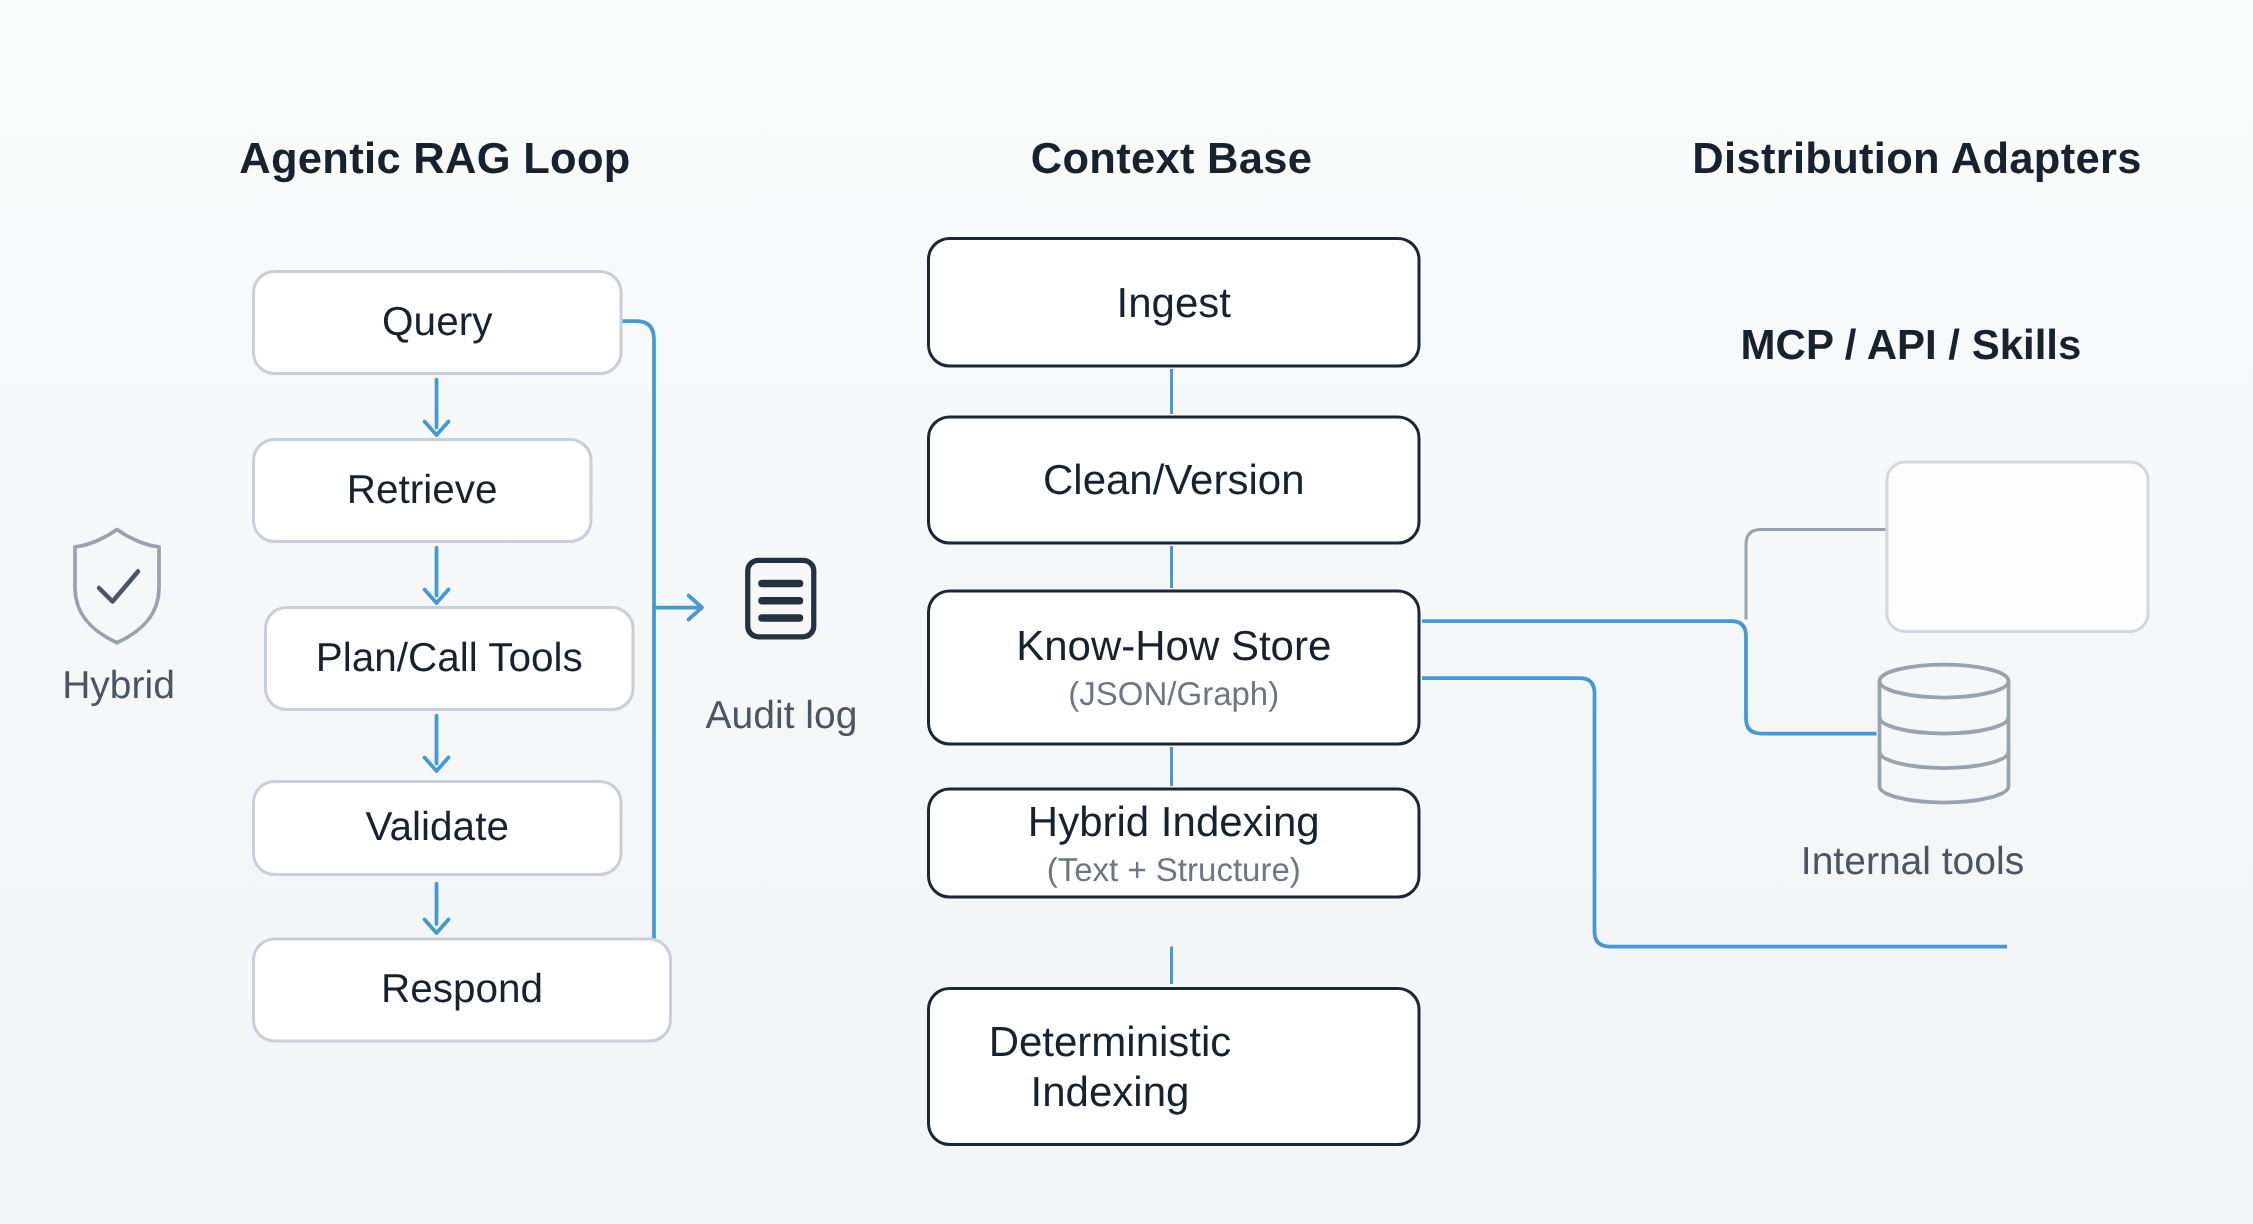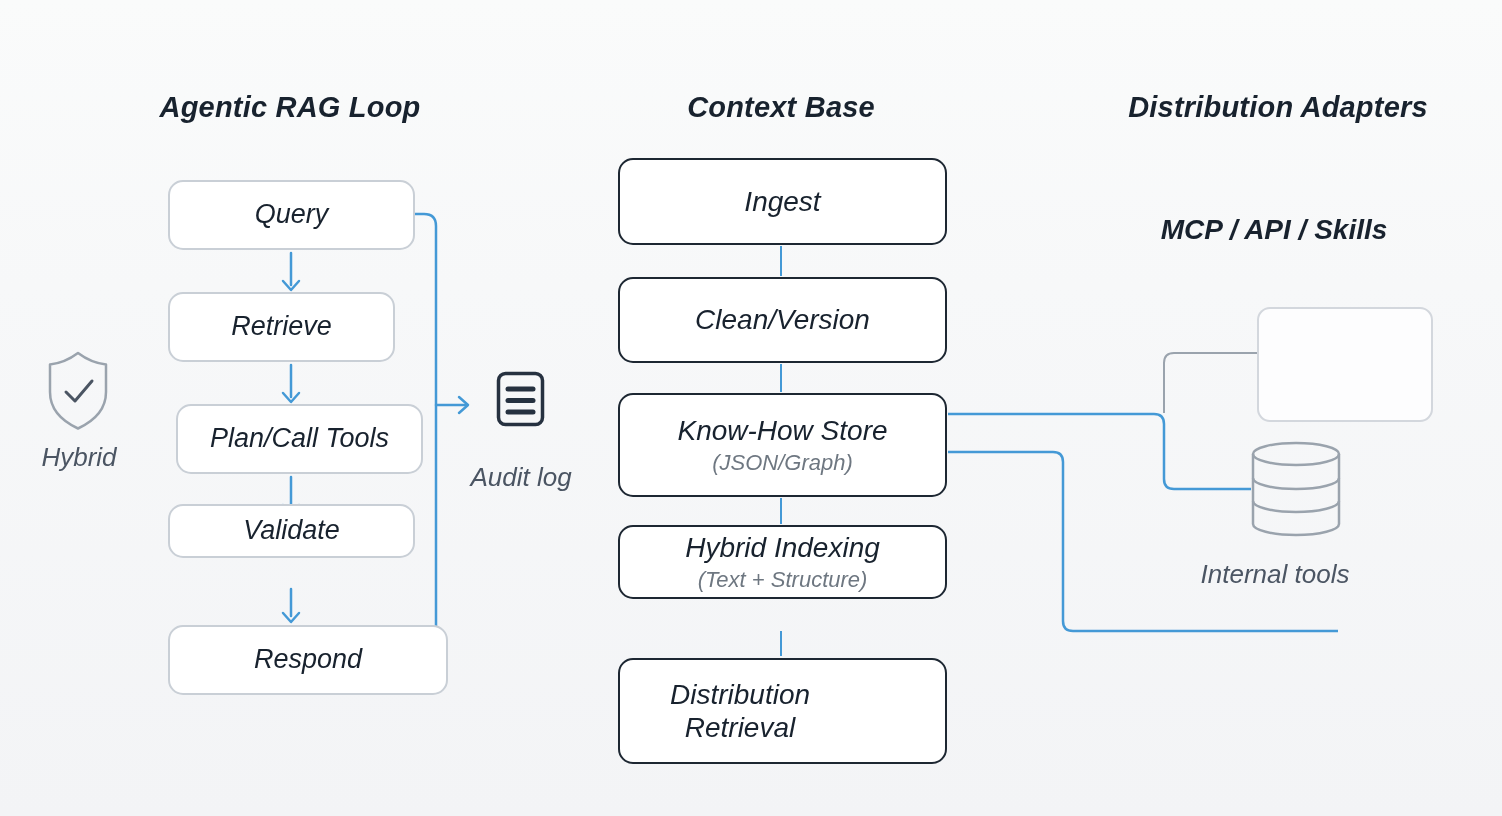--- a/index.html
+++ b/index.html
@@ -17,21 +17,20 @@
   html,body{margin:0;padding:0;}
   body{
     font-family:"Liberation Sans","DejaVu Sans",sans-serif;
     background:var(--background);
   }
   .canvas{
     position:relative;
     width:1502px;height:816px;
     background:linear-gradient(180deg,#fafbfb 0%,var(--background) 35%,#f3f4f6 100%);
     overflow:hidden;
-    font-style:italic;
   }
   .abs{position:absolute;}
   .wires{position:absolute;left:0;top:0;width:1502px;height:816px;}
   .wires path, .wires ellipse, .wires circle, .wires rect, .wires line{fill:none;}
   .blue{stroke:var(--accent-blue);}
   .gray{stroke:var(--line-gray);}
   .dark{stroke:var(--icon-dark);}
   .slate{stroke:var(--text-gray);}
 
   .col-title{
@@ -155,21 +154,21 @@
 
   <div class="abs node node-light" style="left:168px;top:180px;width:247px;height:70px">
     <span class="main">Query</span>
   </div>
   <div class="abs node node-light" style="left:168px;top:292px;width:227px;height:70px">
     <span class="main">Retrieve</span>
   </div>
   <div class="abs node node-light" style="left:176px;top:404px;width:247px;height:70px">
     <span class="main">Plan/Call Tools</span>
   </div>
-  <div class="abs node node-light" style="left:168px;top:504px;width:247px;height:54px">
+  <div class="abs node node-light" style="left:168px;top:520px;width:247px;height:64px">
     <span class="main">Validate</span>
   </div>
   <div class="abs node node-light" style="left:168px;top:625px;width:280px;height:70px">
     <span class="main">Respond</span>
   </div>
 
   <div class="abs node node-dark" style="left:618px;top:158px;width:329px;height:87px">
     <span class="main">Ingest</span>
   </div>
   <div class="abs node node-dark" style="left:618px;top:277px;width:329px;height:86px">
@@ -177,21 +176,21 @@
   </div>
   <div class="abs node node-dark" style="left:618px;top:393px;width:329px;height:104px">
     <span class="main">Know-How Store</span>
     <span class="sub">(JSON/Graph)</span>
   </div>
   <div class="abs node node-dark" style="left:618px;top:525px;width:329px;height:74px">
     <span class="main">Hybrid Indexing</span>
     <span class="sub">(Text + Structure)</span>
   </div>
   <div class="abs node node-dark narrow" style="left:618px;top:658px;width:329px;height:106px">
-    <span class="main">Distribution Retrieval</span>
+    <span class="main">Deterministic Indexing</span>
   </div>
 
   <div class="abs adapter-card" style="left:1257px;top:307px;width:172px;height:111px"></div>
 
   <div class="abs icon-label" style="left:79px;top:457px">Hybrid</div>
   <div class="abs icon-label" style="left:521px;top:477px">Audit log</div>
   <div class="abs icon-label" style="left:1275px;top:574px">Internal tools</div>
 
 </div>
 

